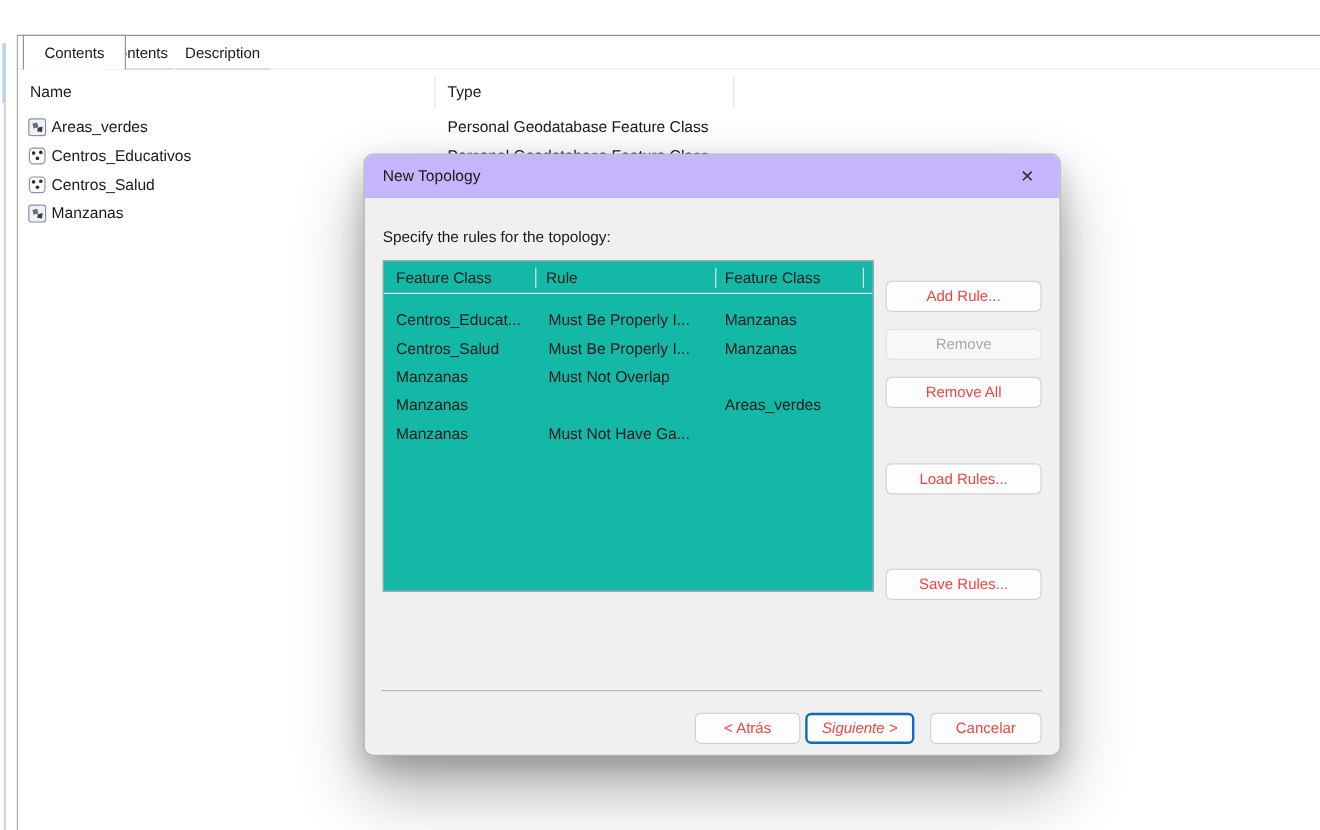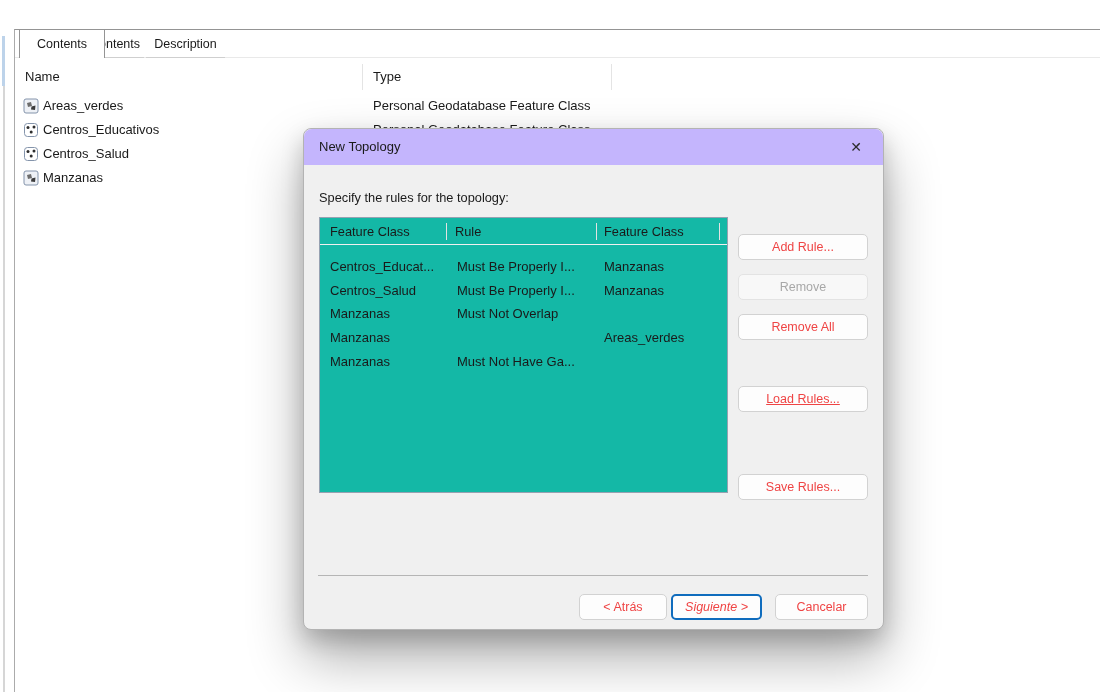--- a/index.html
+++ b/index.html
@@ -53,21 +53,21 @@
 
   .btn { background:#fdfdfd; border:1px solid #d2d2d2; border-radius:5px;
     display:flex; align-items:center; justify-content:center; font-size:12.5px;
     color:#ef4444; cursor:default; }
   .btn.disabled { color:#a8a8a8; background:#f8f8f8; border-color:#e3e3e3; }
   .btn.default { border:2px solid #0f6cbd; }
   .sidebtn { left:434px; width:130px; height:26px; }
   #btn-add    { top:105px; }
   #btn-remove { top:145px; }
   #btn-removeall { top:185px; }
-  #btn-load   { top:257px;text-decoration:underline; }
+  #btn-load   { top:257px; }
   #btn-save   { top:297px;margin-top:48px; }
 
   #dlg-sep { left:14px; top:446px; width:550px; height:1px; background:#b5b5b5; }
   .footbtn { top:465px; height:26px; }
   #btn-back   { left:275px; width:88px; }
   #btn-next   { left:367px; width:91px;font-style:italic; }
   #btn-cancel { left:471px; width:93px; }
 </style>
 </head>
 <body>

